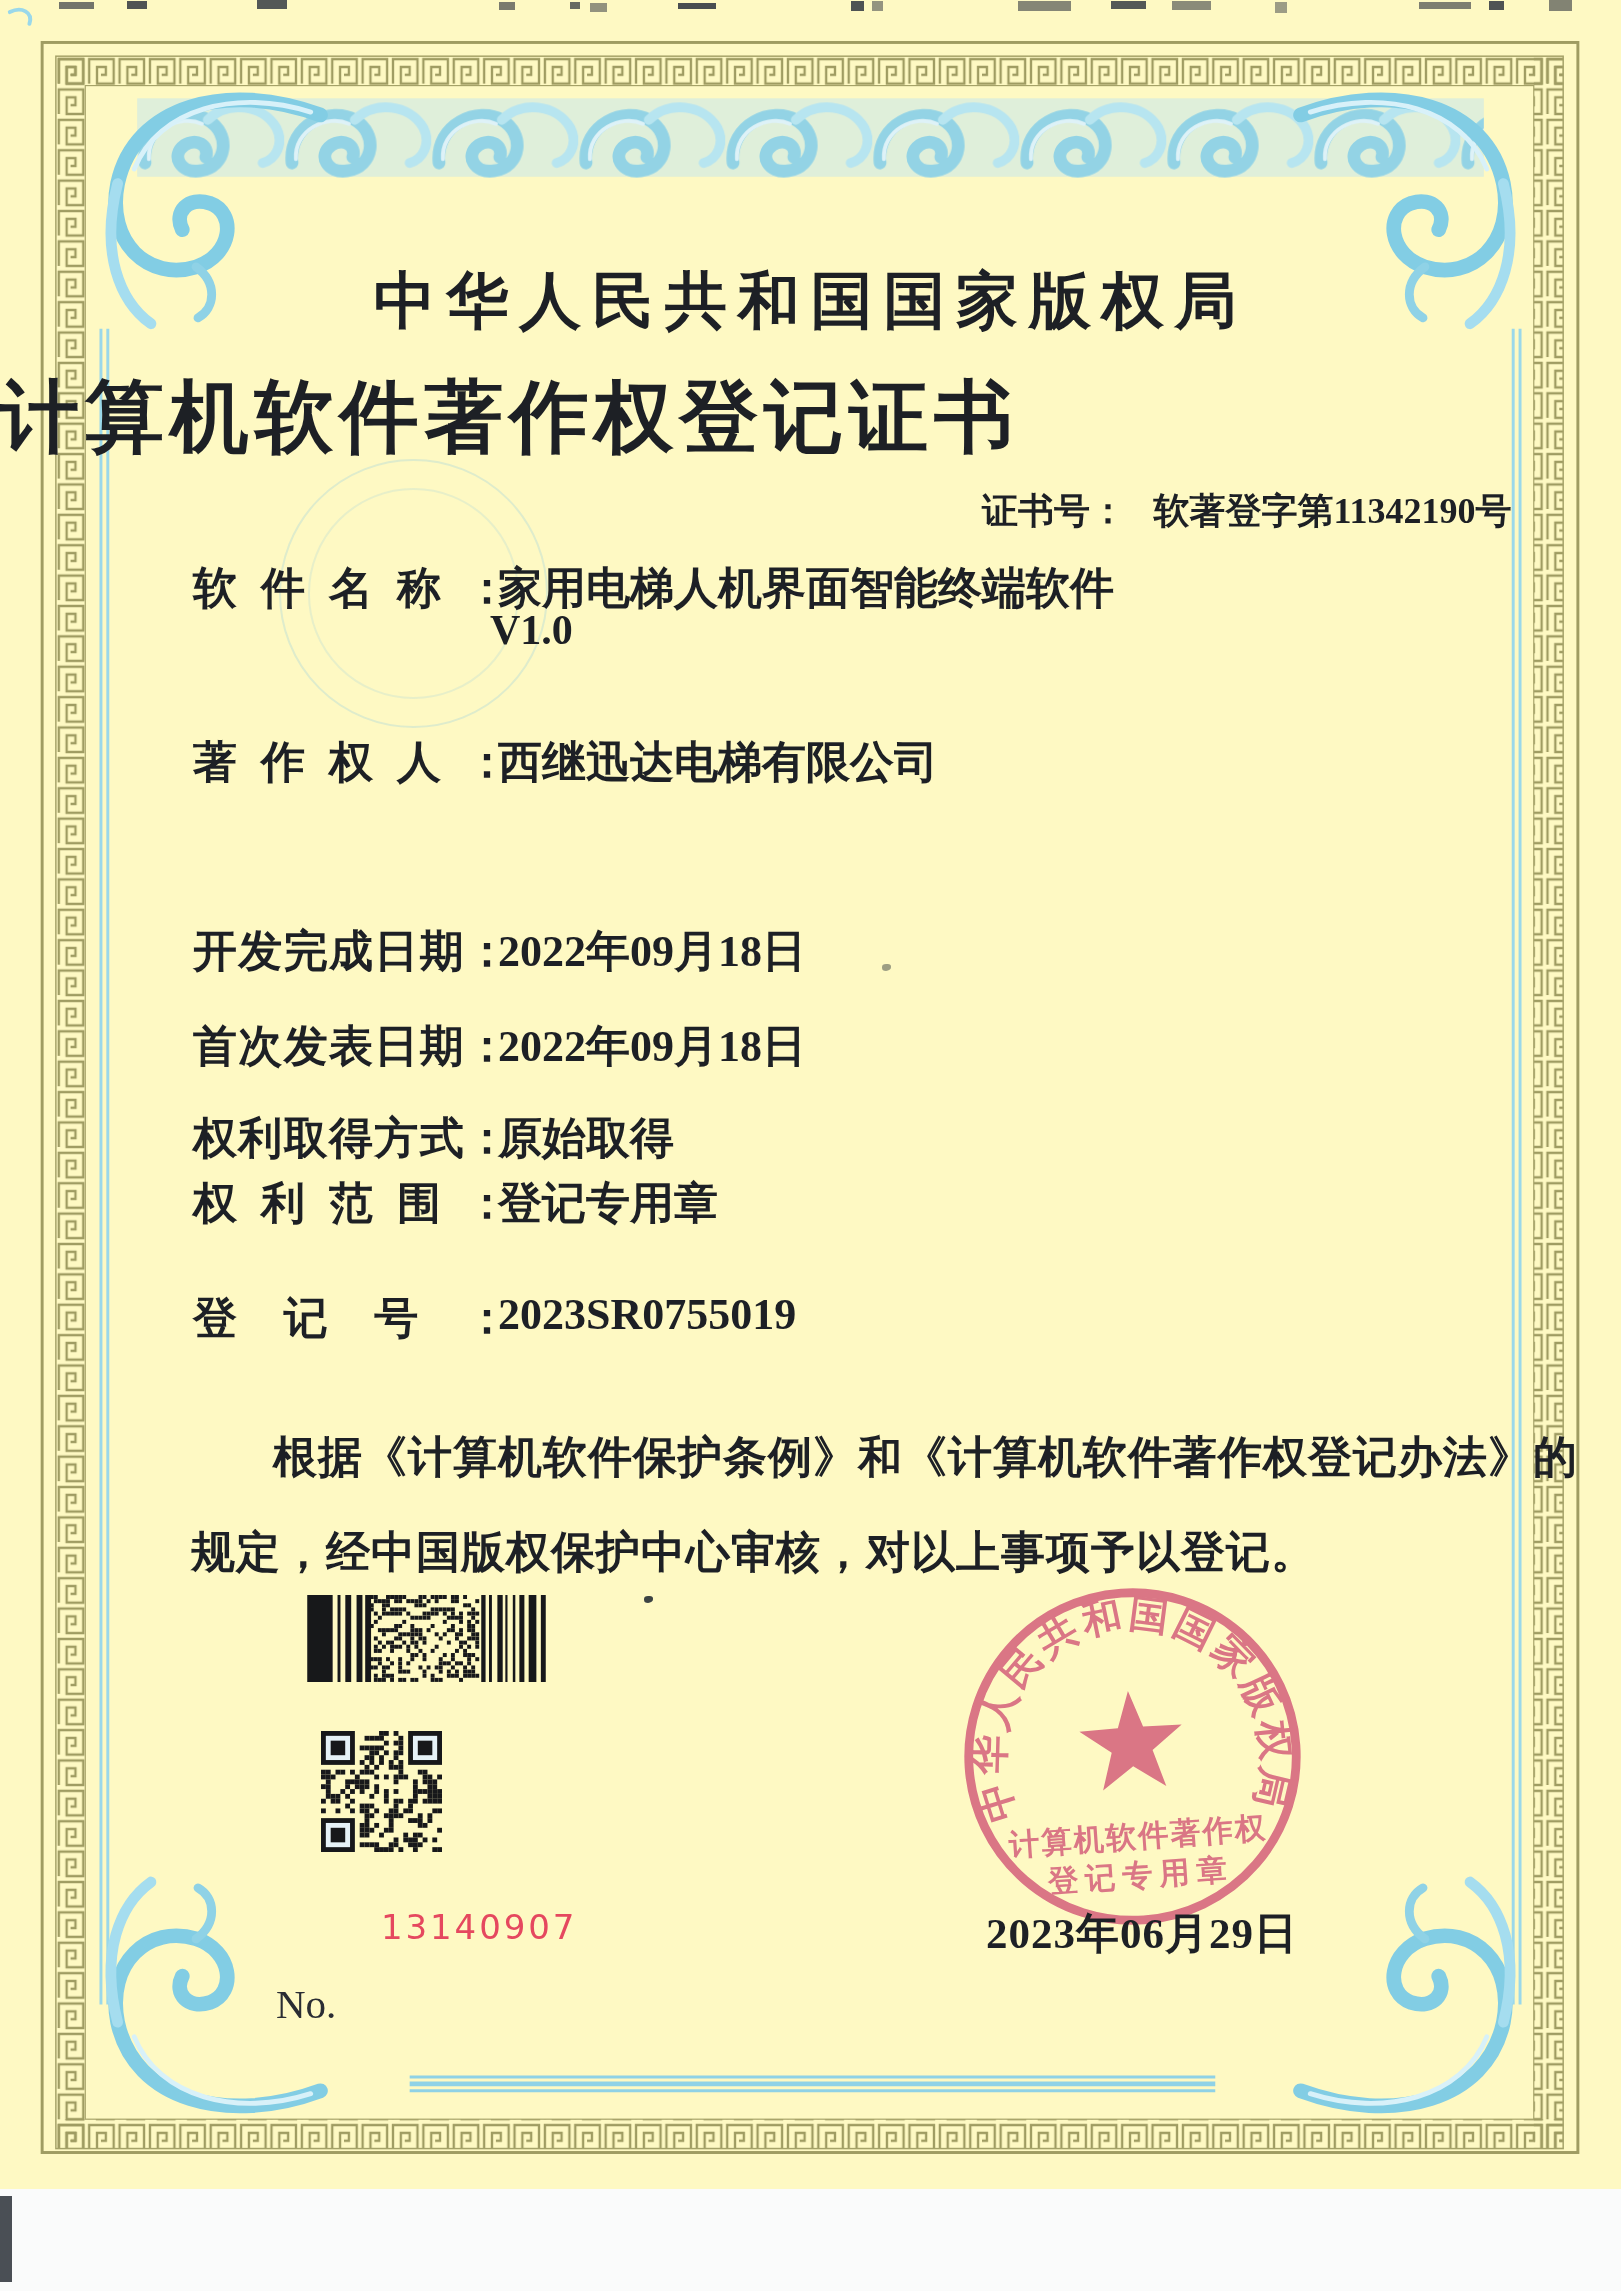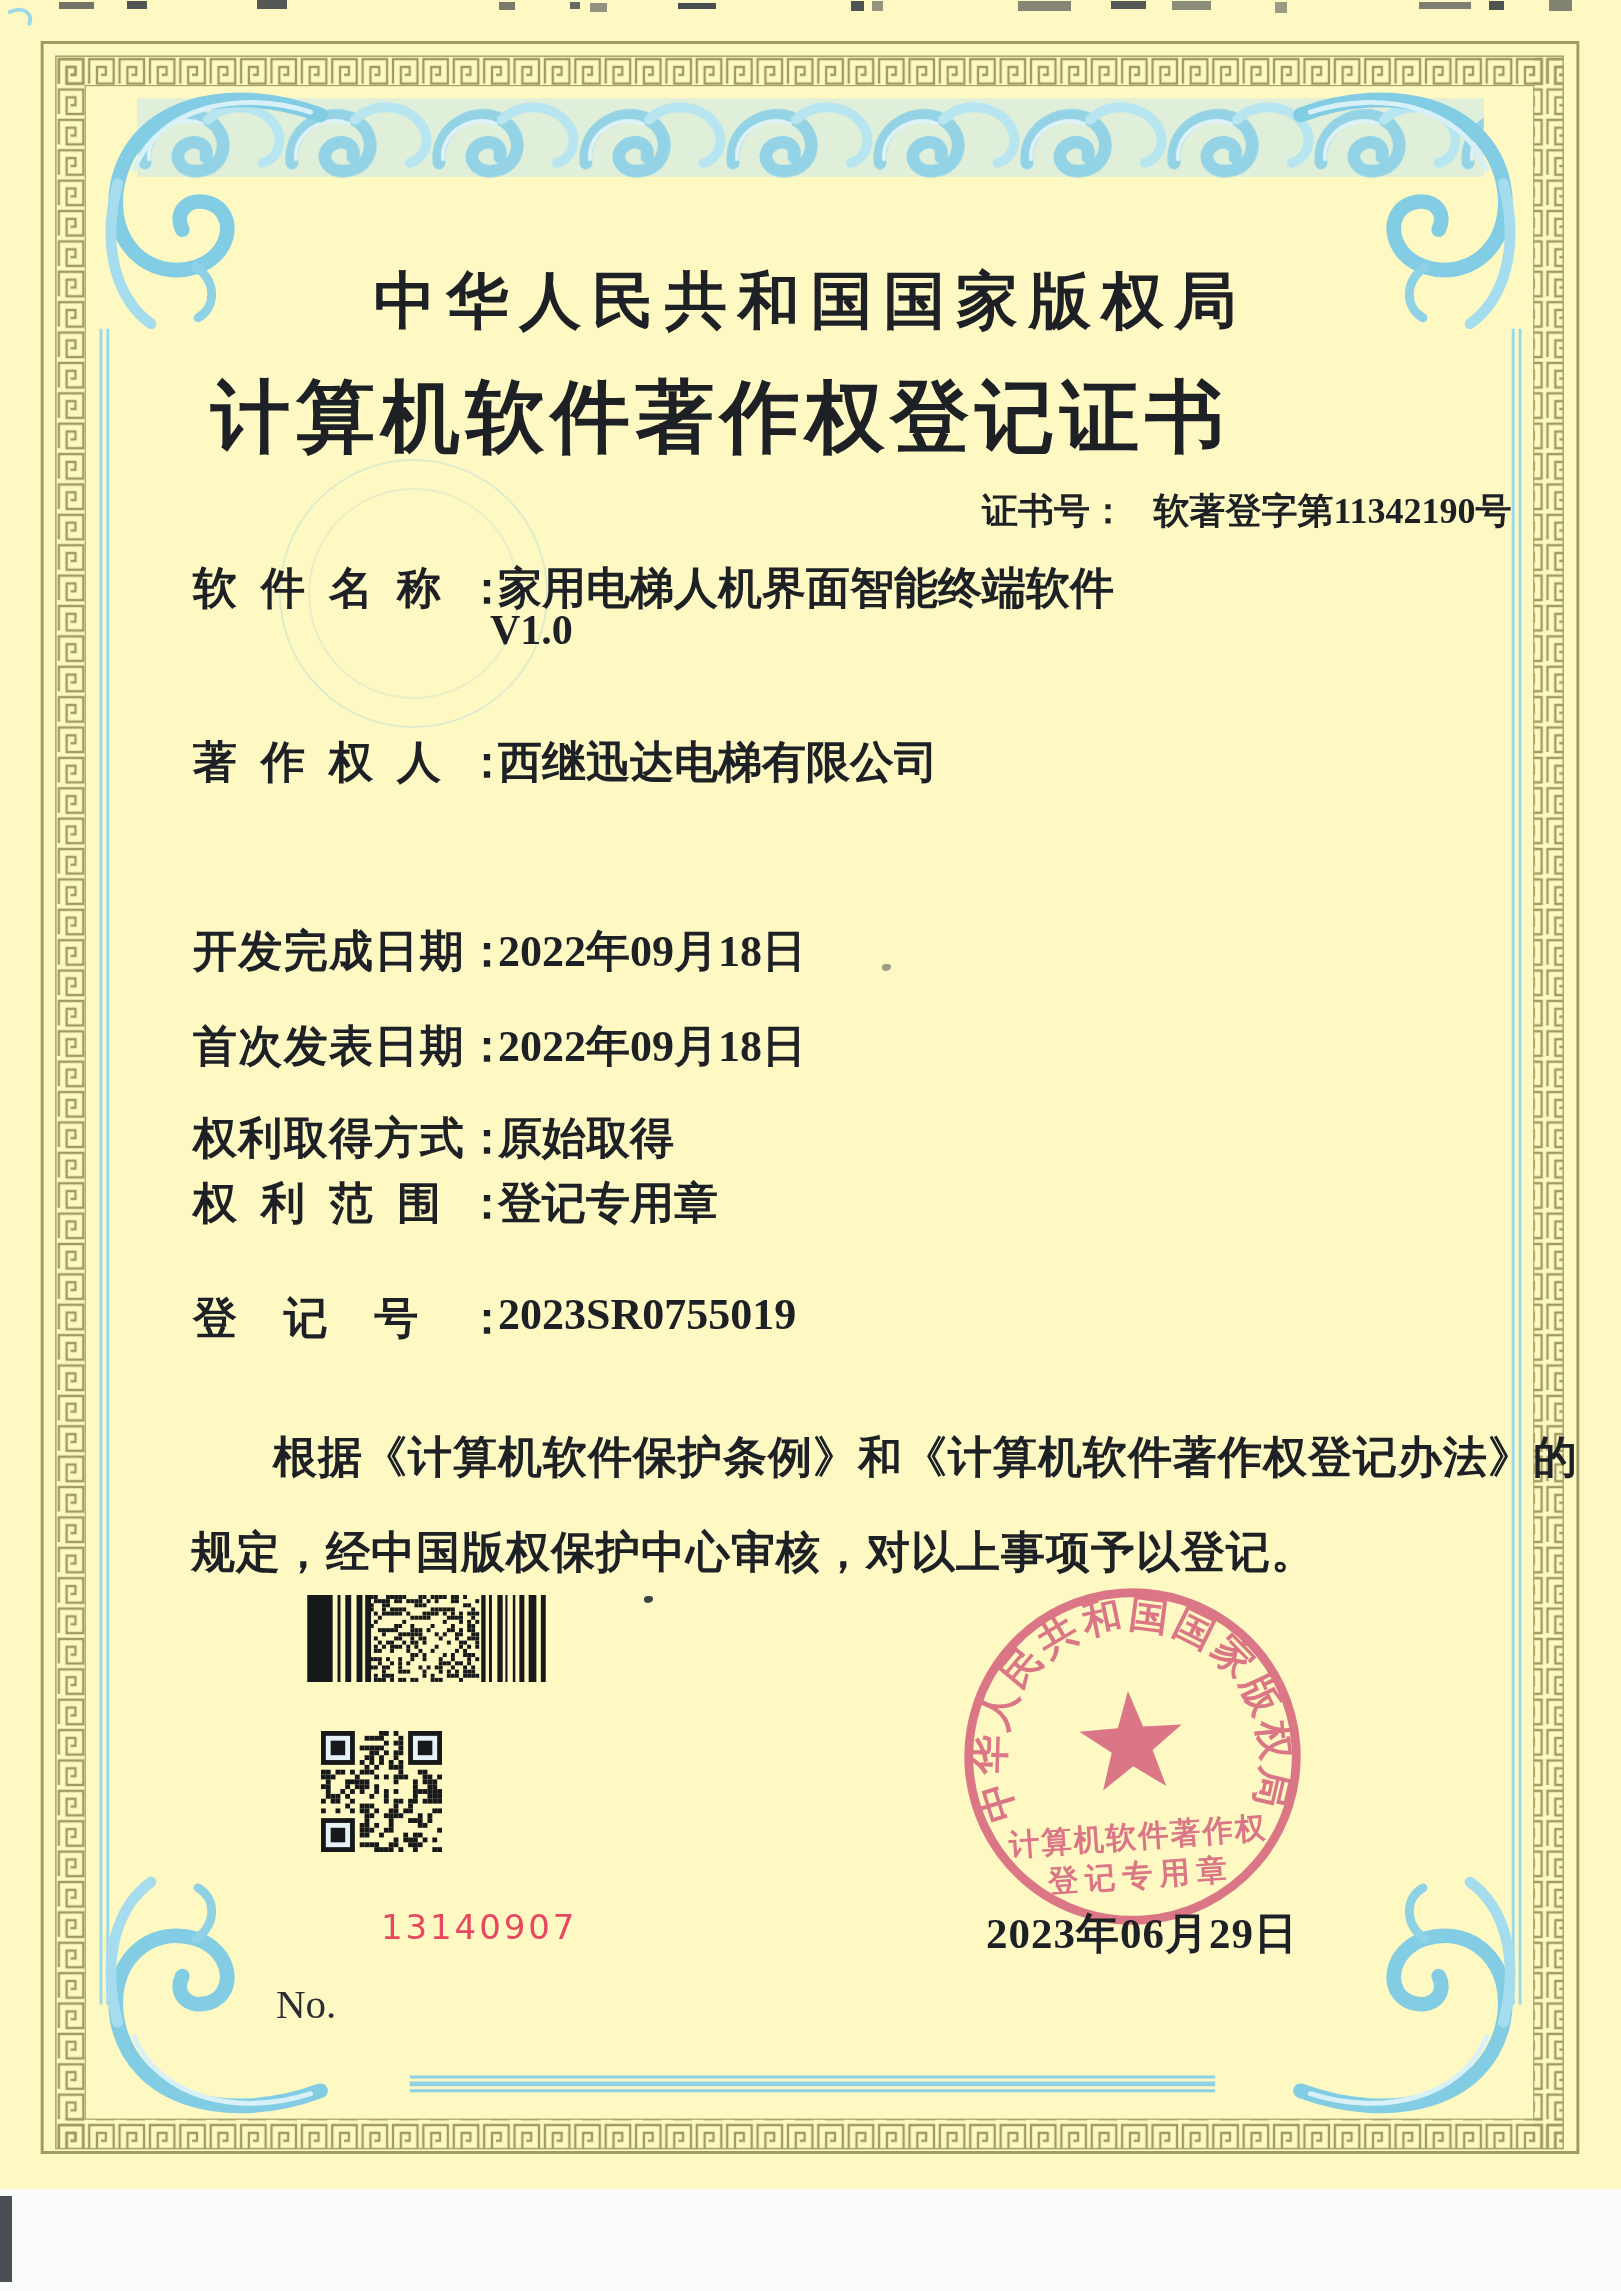--- a/index.html
+++ b/index.html
@@ -1,21 +1,21 @@
 <!DOCTYPE html>
 <html><head>
 <meta charset="utf-8">
 <style>
   html,body{margin:0;padding:0;background:#cfd6da;}
   .page{position:relative;width:1621px;height:2292px;background:#fef9c3;overflow:hidden;
         font-family:"Liberation Serif","DejaVu Serif",serif;color:#1d2025;}
   .abs{position:absolute;}
   .deco{position:absolute;left:0;top:0;pointer-events:none;}
   .title1{top:259px;left:0;width:1621px;text-align:center;font-size:62px;font-weight:bold;letter-spacing:10.8px;white-space:nowrap;}
-  .title2{top:365px;left:0;width:1441px;text-align:center;font-size:79px;font-weight:bold;letter-spacing:5.9px;white-space:nowrap;}
+  .title2{top:365px;left:0;width:1441px;font-size:79px;font-weight:bold;letter-spacing:5.9px;white-space:nowrap;}
   .certno{top:487px;left:982px;font-size:36px;font-weight:bold;display:flex;gap:27.4px;white-space:nowrap;}
   .row{position:absolute;left:193px;font-size:44px;font-weight:bold;height:59px;}
   .row .lbl{display:inline-block;width:316px;text-align:justify;text-align-last:justify;vertical-align:top;font-family:Liberation Serif, serif;}
   .row .val{position:absolute;left:305px;white-space:nowrap;}
   .vline2{position:absolute;left:490px;font-size:42px;font-weight:bold;}
   .stmt{position:absolute;left:191px;width:1343px;font-size:44px;font-weight:bold;letter-spacing:1px;white-space:nowrap;margin-top:32px;}
   .indent{text-indent:82px;}
   .serial{position:absolute;top:1980px;left:276px;font-size:41px;color:#2a2d33;}
   .serialnum{position:absolute;top:1907px;left:353px;font-size:34px;letter-spacing:2.9px;color:#e5485f;
              font-family:"DejaVu Sans","Liberation Sans",sans-serif;margin-left:28px;}

